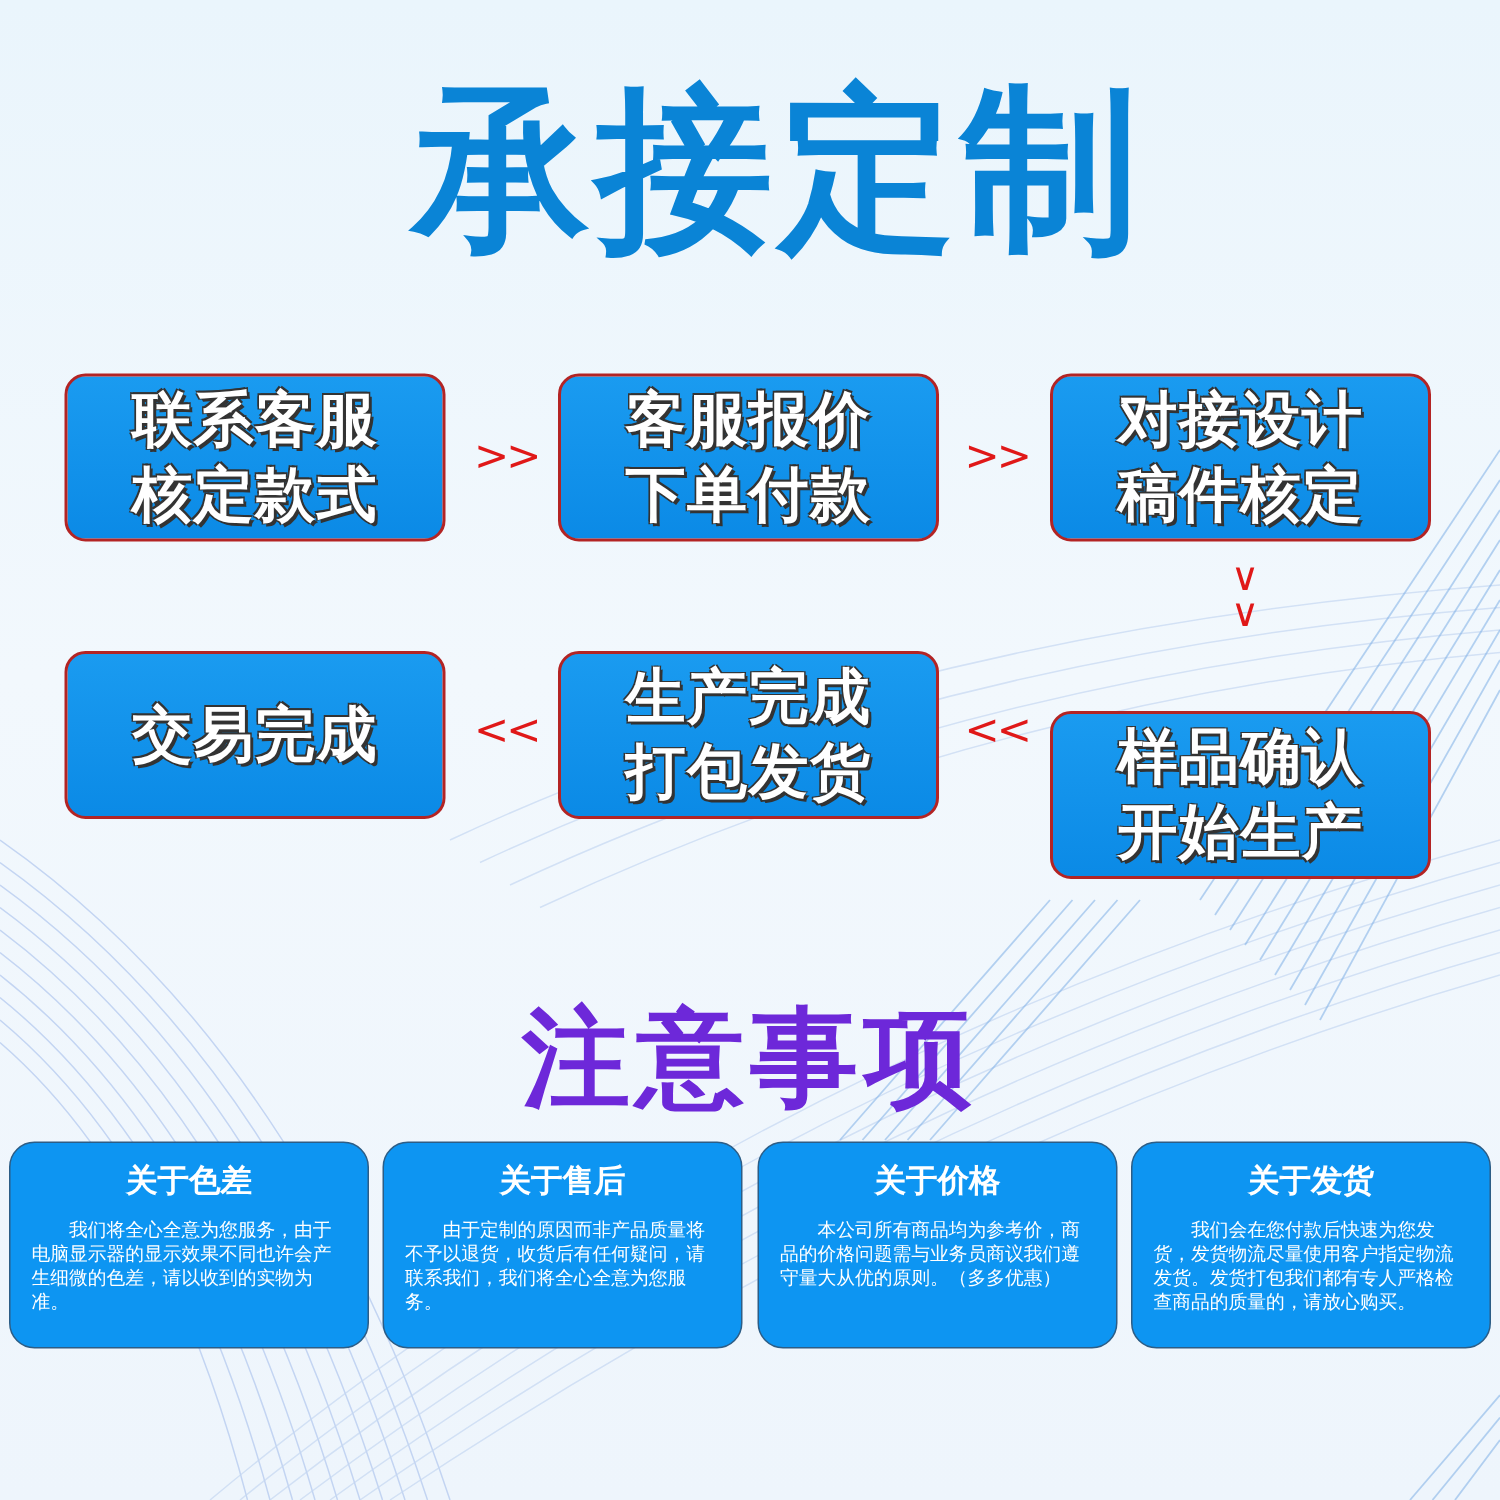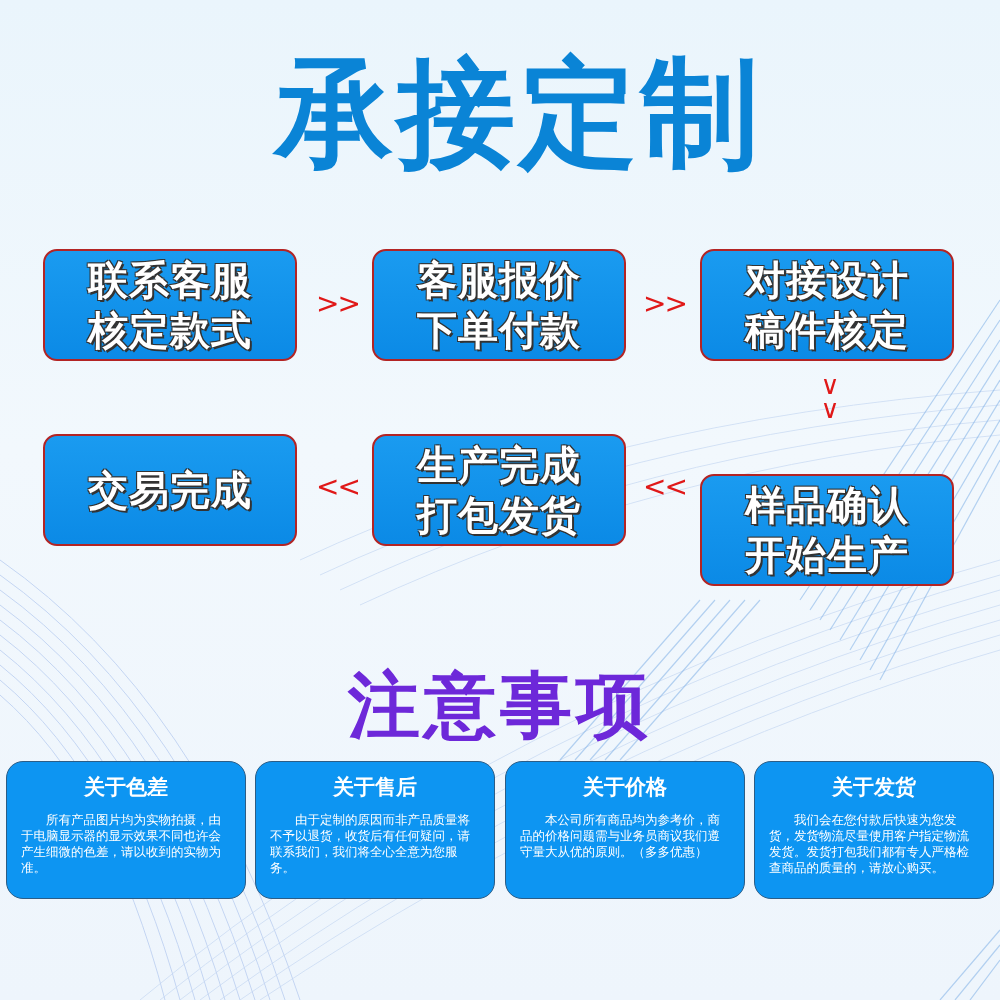--- a/index.html
+++ b/index.html
@@ -141,21 +141,21 @@
 
 <div class="step" style="left:700px; top:434px;margin-top:40px;">
   <div class="step-line">样品确认</div>
   <div class="step-line">开始生产</div>
 </div>
 
 <div class="notes-title">注意事项</div>
 
 <div class="note" style="left:6px;">
   <div class="note-title">关于色差</div>
-  <div class="note-body">所有产品图片均为实物拍摄，由于电脑显示器的显示效果不同也许会产生细微的色差，请以收到的实物为准。</div>
+  <div class="note-body">我们将全心全意为您服务，由于电脑显示器的显示效果不同也许会产生细微的色差，请以收到的实物为准。</div>
 </div>
 <div class="note" style="left:255px;">
   <div class="note-title">关于售后</div>
   <div class="note-body">由于定制的原因而非产品质量将不予以退货，收货后有任何疑问，请联系我们，我们将全心全意为您服务。</div>
 </div>
 <div class="note" style="left:505px;">
   <div class="note-title">关于价格</div>
   <div class="note-body">本公司所有商品均为参考价，商品的价格问题需与业务员商议我们遵守量大从优的原则。（多多优惠）</div>
 </div>
 <div class="note" style="left:754px;">

